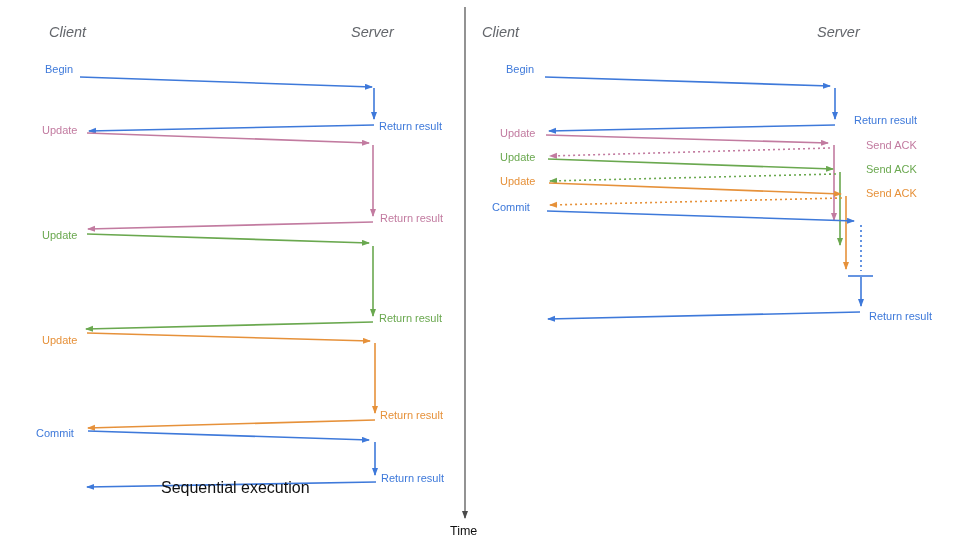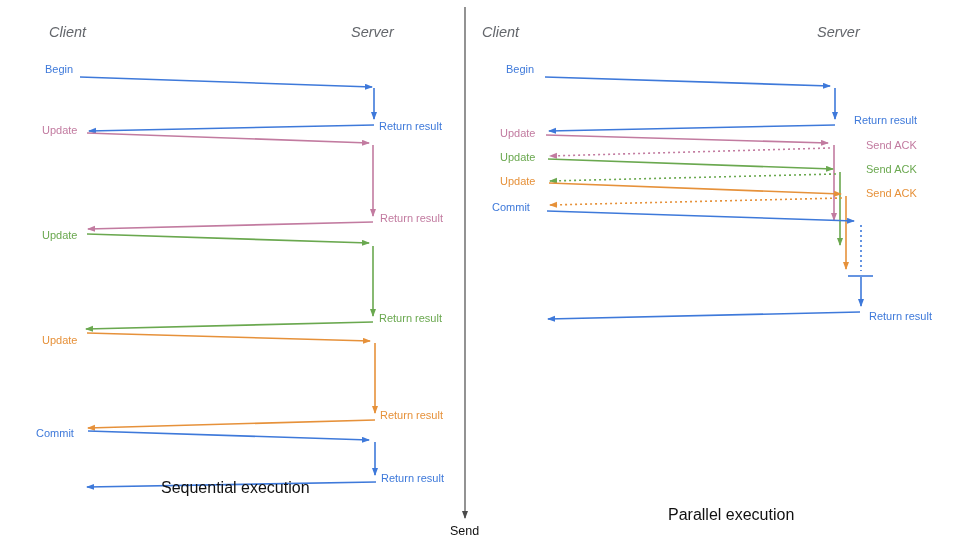--- a/index.html
+++ b/index.html
@@ -123,17 +123,16 @@
   <div class="lbl c-green" style="left:500px;top:151px">Update</div>
   <div class="lbl c-orange" style="left:500px;top:175px">Update</div>
   <div class="lbl c-blue" style="left:492px;top:201px">Commit</div>
 
   <div class="lbl c-blue" style="left:854px;top:114px">Return result</div>
   <div class="lbl c-pink" style="left:866px;top:139px">Send ACK</div>
   <div class="lbl c-green" style="left:866px;top:163px">Send ACK</div>
   <div class="lbl c-orange" style="left:866px;top:187px">Send ACK</div>
   <div class="lbl c-blue" style="left:869px;top:310px">Return result</div>
 
-  <div class="caption" style="left:668px;top:506px">Parallel execution</div>
 
-  <div class="time-lbl" style="left:450px;top:524px">Send</div>
+  <div class="time-lbl" style="left:450px;top:524px">Time</div>
 
 </div>
 
 </body></html>

